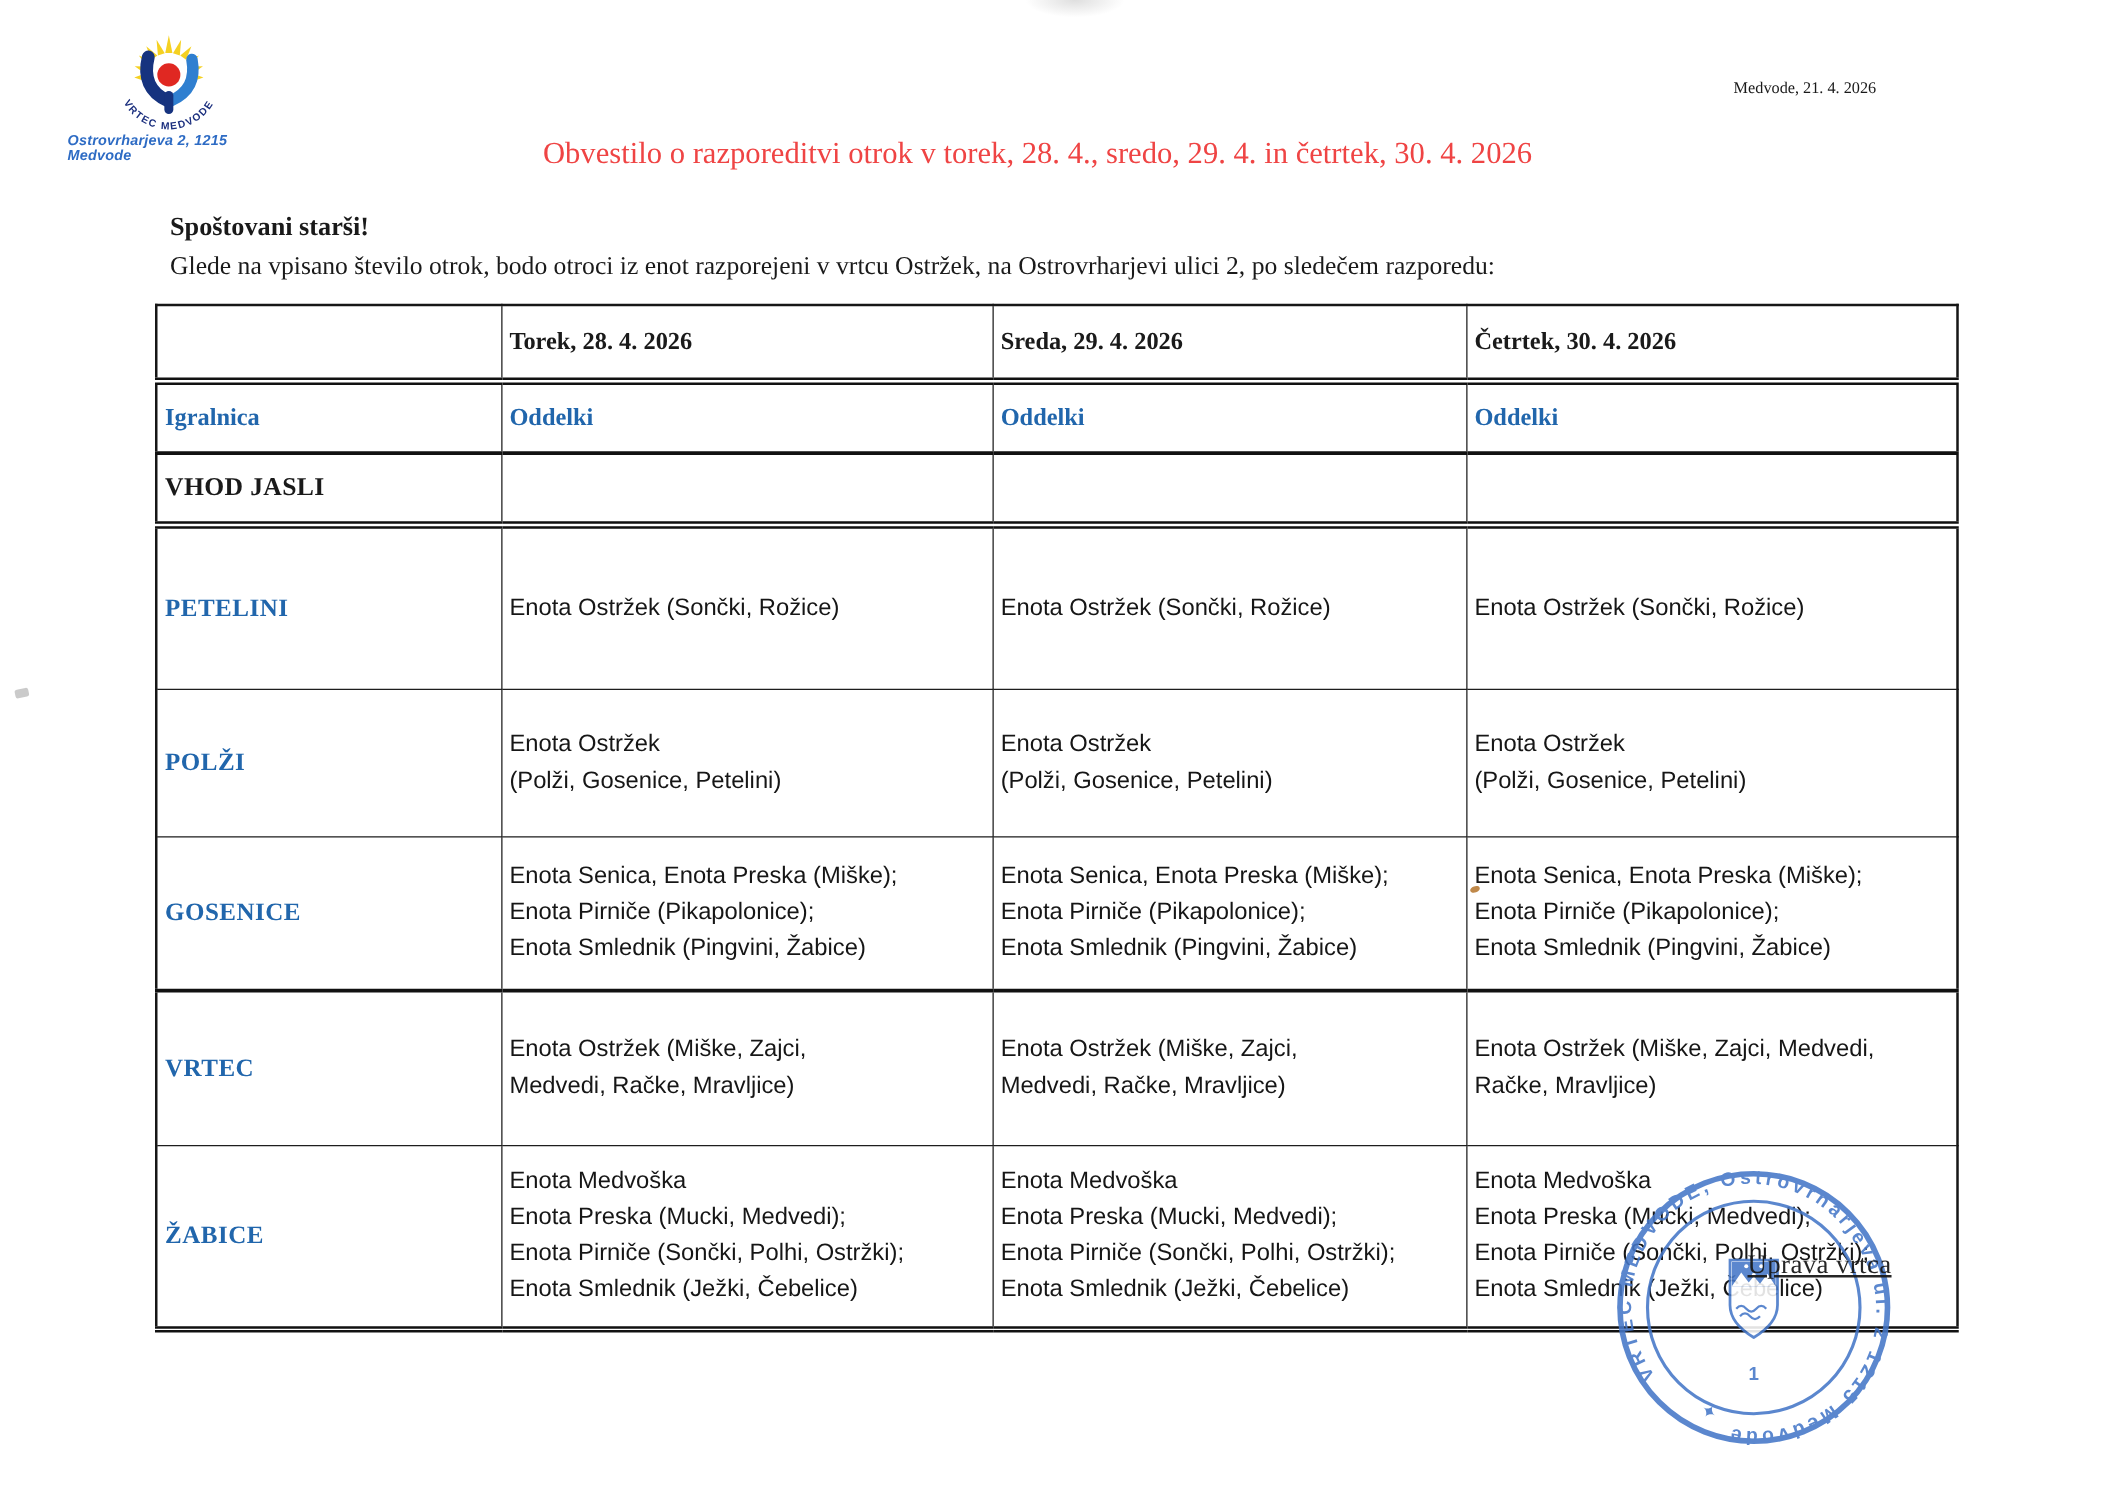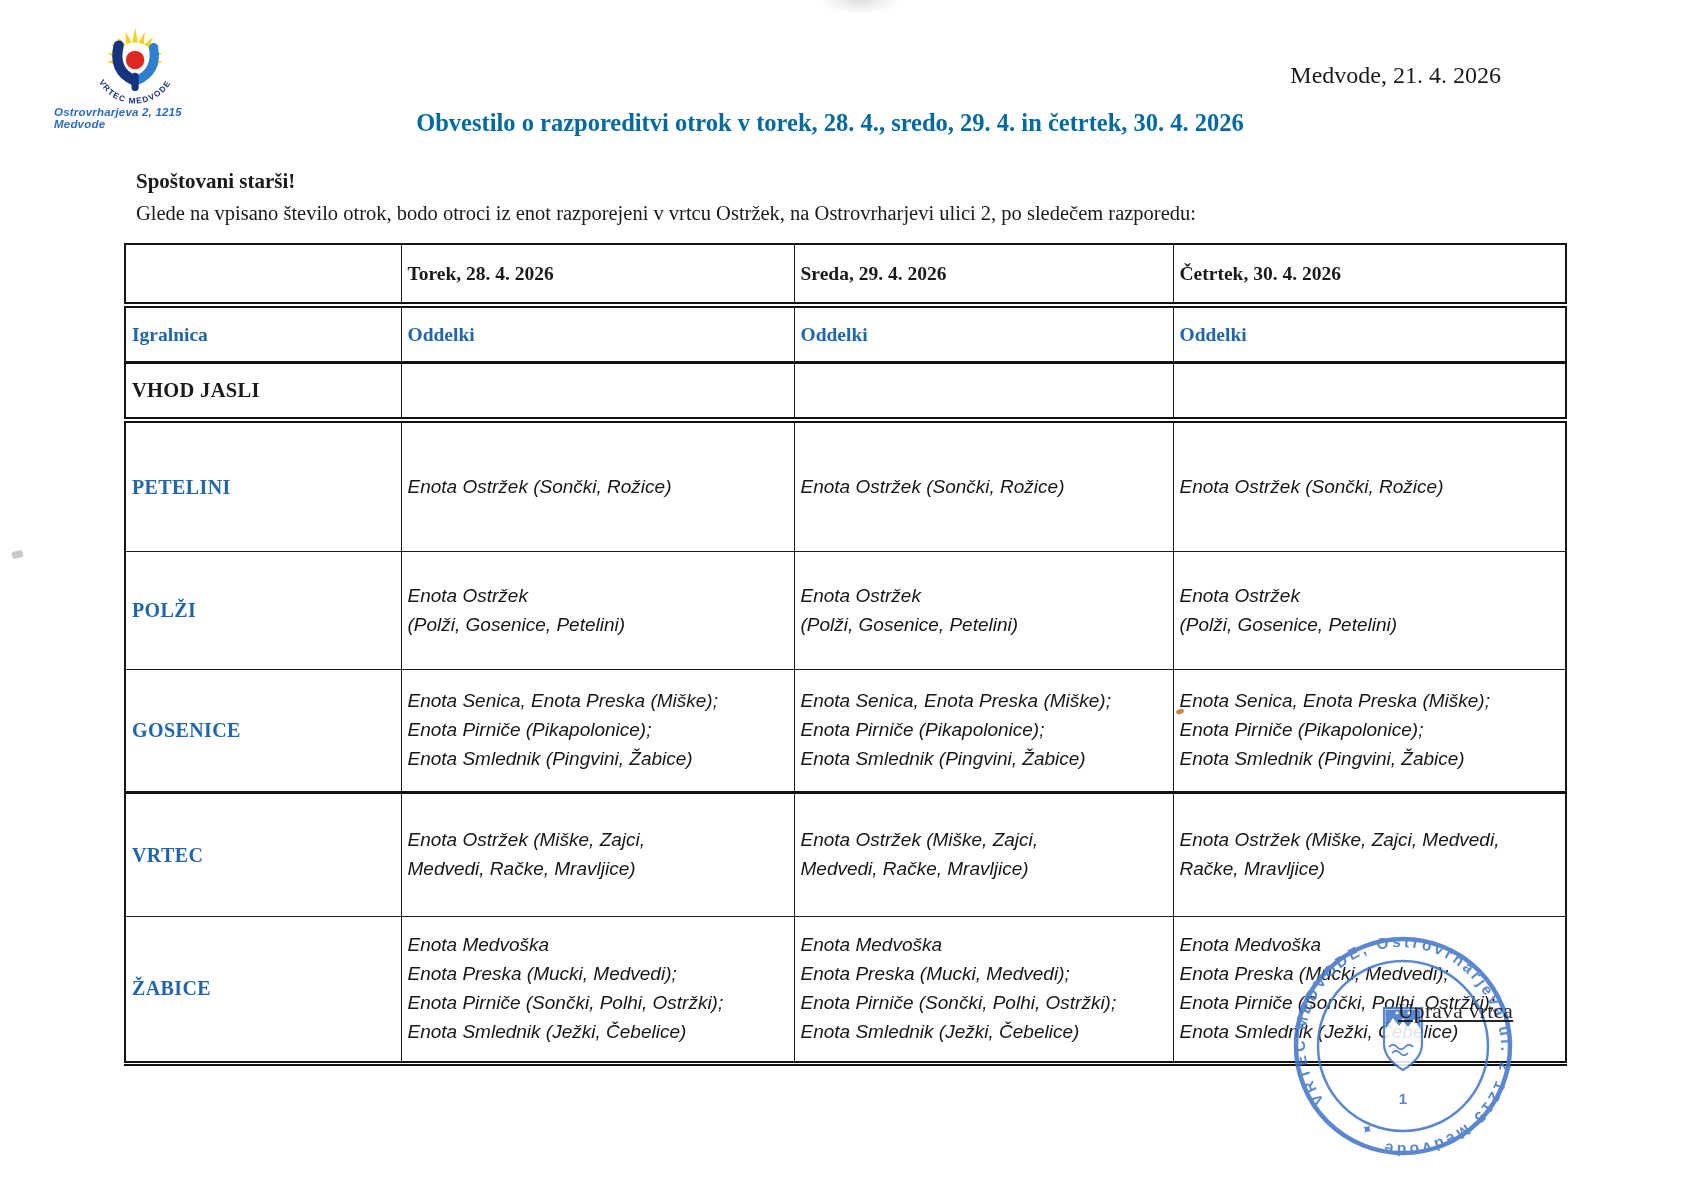--- a/index.html
+++ b/index.html
@@ -8,24 +8,24 @@
     background:#ffffff; overflow:hidden;
     font-family:"Liberation Serif", serif; color:#1a1a1a;
   }
 
   
   .logo-block { position:absolute; left:54px; top:24px; width:180px; }
   .logo-address {
     margin-top:-2px; font-family:"Liberation Sans", sans-serif;
     font-size:11.5px; font-weight:600; color:#2d6bc4; letter-spacing:.2px;font-style:italic;
   }
-  .date-line { position:absolute; top:62px; right:182px; font-size:24px; }
+  .date-line { position:absolute; top:62px; right:182px; font-size:13px; }
   .doc-title {
     position:absolute; top:109px; left:20px; width:1620px;
-    text-align:center; font-size:24.5px; font-weight:bold; color:#0369a1;
+    text-align:center; font-size:24.5px; font-weight:normal; color:#ef4444;
   }
   .greeting { position:absolute; top:169px; left:136px; font-size:21px; font-weight:bold; }
   .intro    { position:absolute; top:202px; left:136px; font-size:20.5px; }
 
   
   table.schedule {
     position:absolute; left:124px; top:243px; width:1441px;
     border-collapse:collapse; table-layout:fixed;
     border:2.5px solid #161616;
   }
@@ -36,21 +36,21 @@
   tr.day-header td { font-weight:bold; font-size:19.5px; height:29px; border-bottom:6px double #111; }
   tr.subheader td  { font-weight:bold; font-size:19.5px; color:#2166ac; height:25px; border-bottom:3.5px solid #111; }
   tr.section td    { font-weight:bold; font-size:20.5px; height:25px; letter-spacing:.3px; }
   tr.section-jasli td { border-bottom:6px double #111; }
   tr.section-pred td  { border-bottom:3px solid #111; }
   tr.b-thick td  { border-bottom:3.5px solid #111; }
   tr.b-double td { border-bottom:5px double #111; }
   td.room { color:#2166ac; font-weight:bold; font-size:20px; letter-spacing:.4px; }
   td.cell {
     font-family:"Liberation Sans", sans-serif; font-size:19px;
-    line-height:1.52; white-space:pre-line; color:#161616;font-style:italic;
+    line-height:1.52; white-space:pre-line; color:#161616;
   }
   tr.r-petelini td { height:100px; }
   tr.r-polzi td    { height:89px; }
   tr.r-gosenice td { height:93px; }
   tr.r-zajci td    { height:94px; }
   tr.r-zabice td   { height:113px; }
   tr.r-veverice td { height:86px; }
 
   
   .stamp { position:absolute; left:1287px; top:930px; width:232px; height:232px; opacity:.88; }

